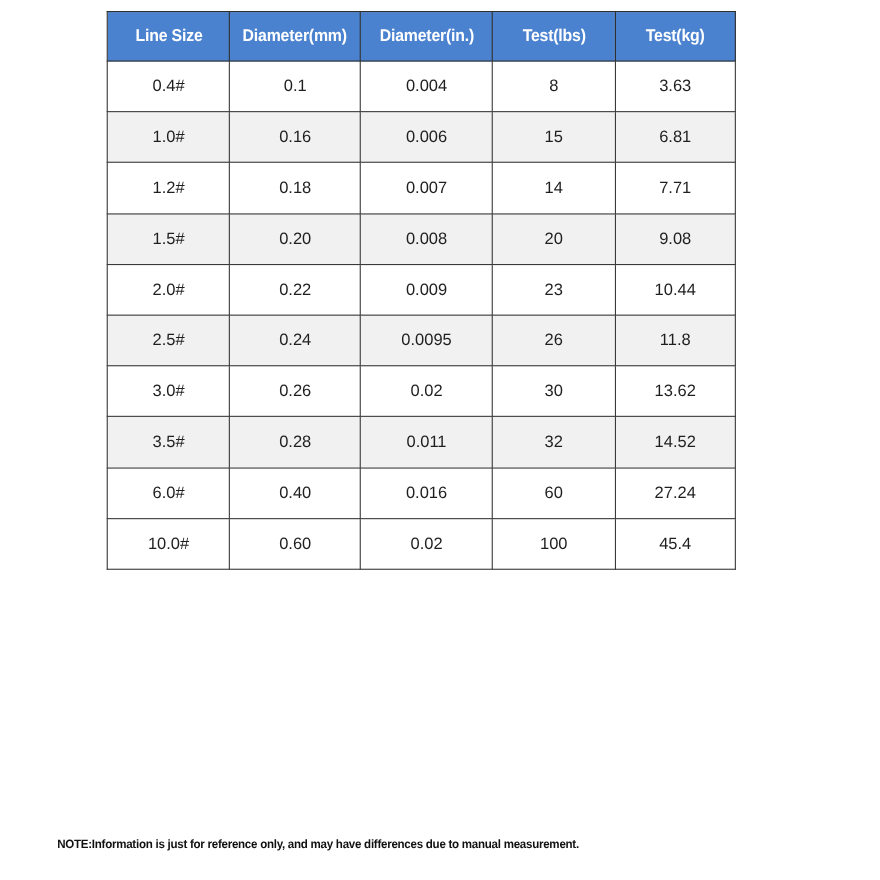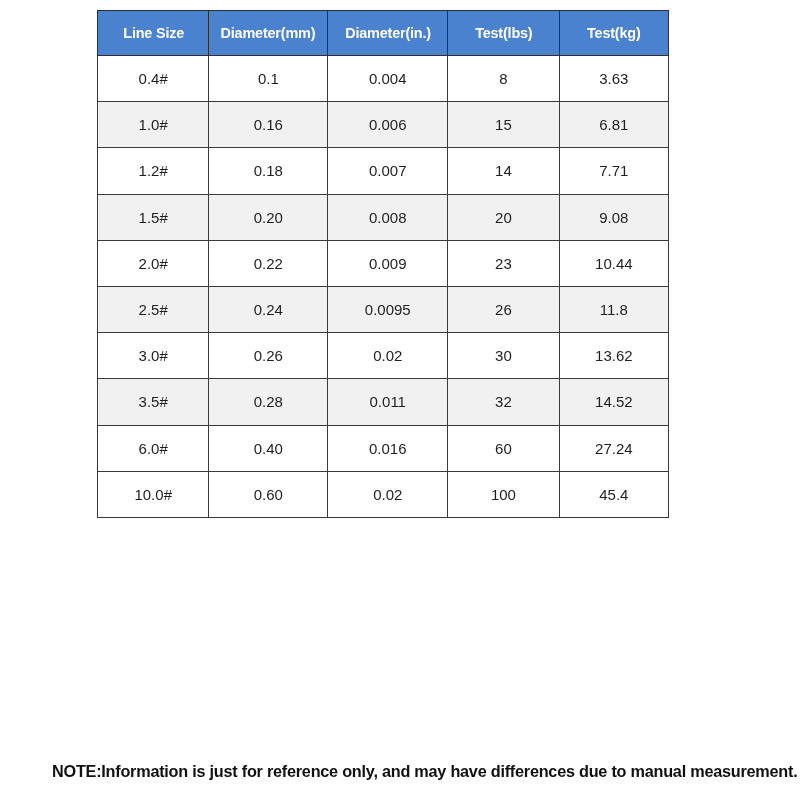--- a/index.html
+++ b/index.html
@@ -81,21 +81,21 @@
   table.spec tbody tr.alt td {
     background: #f1f1f1;
   }
 
   
   .note {
     position: absolute;
     left: 52px;
     top: 762px;
     width: 720px;
-    font-size: 17px;
+    font-size: 11px;
     font-weight: bold;
     color: #111111;
     letter-spacing: -0.25px;
     white-space: nowrap;
     font-family: "Liberation Sans Narrow", "Liberation Sans", "DejaVu Sans Condensed", sans-serif;
   }
   .note .note-txt {
     display: inline-block;
     transform: scaleX(0.955);
     transform-origin: left center;

